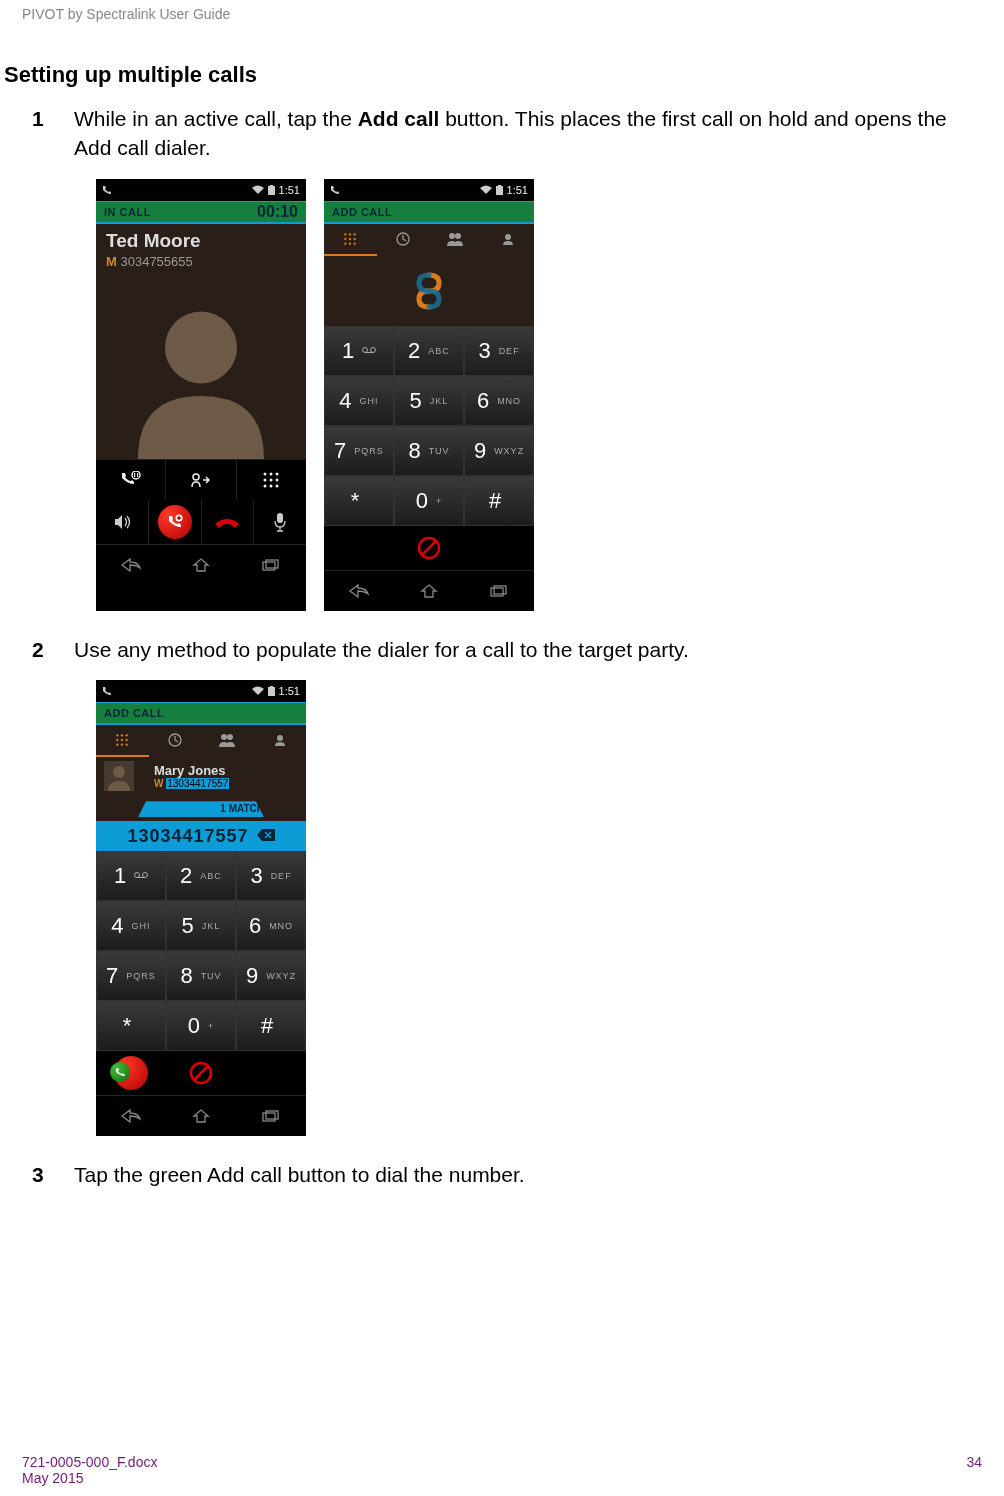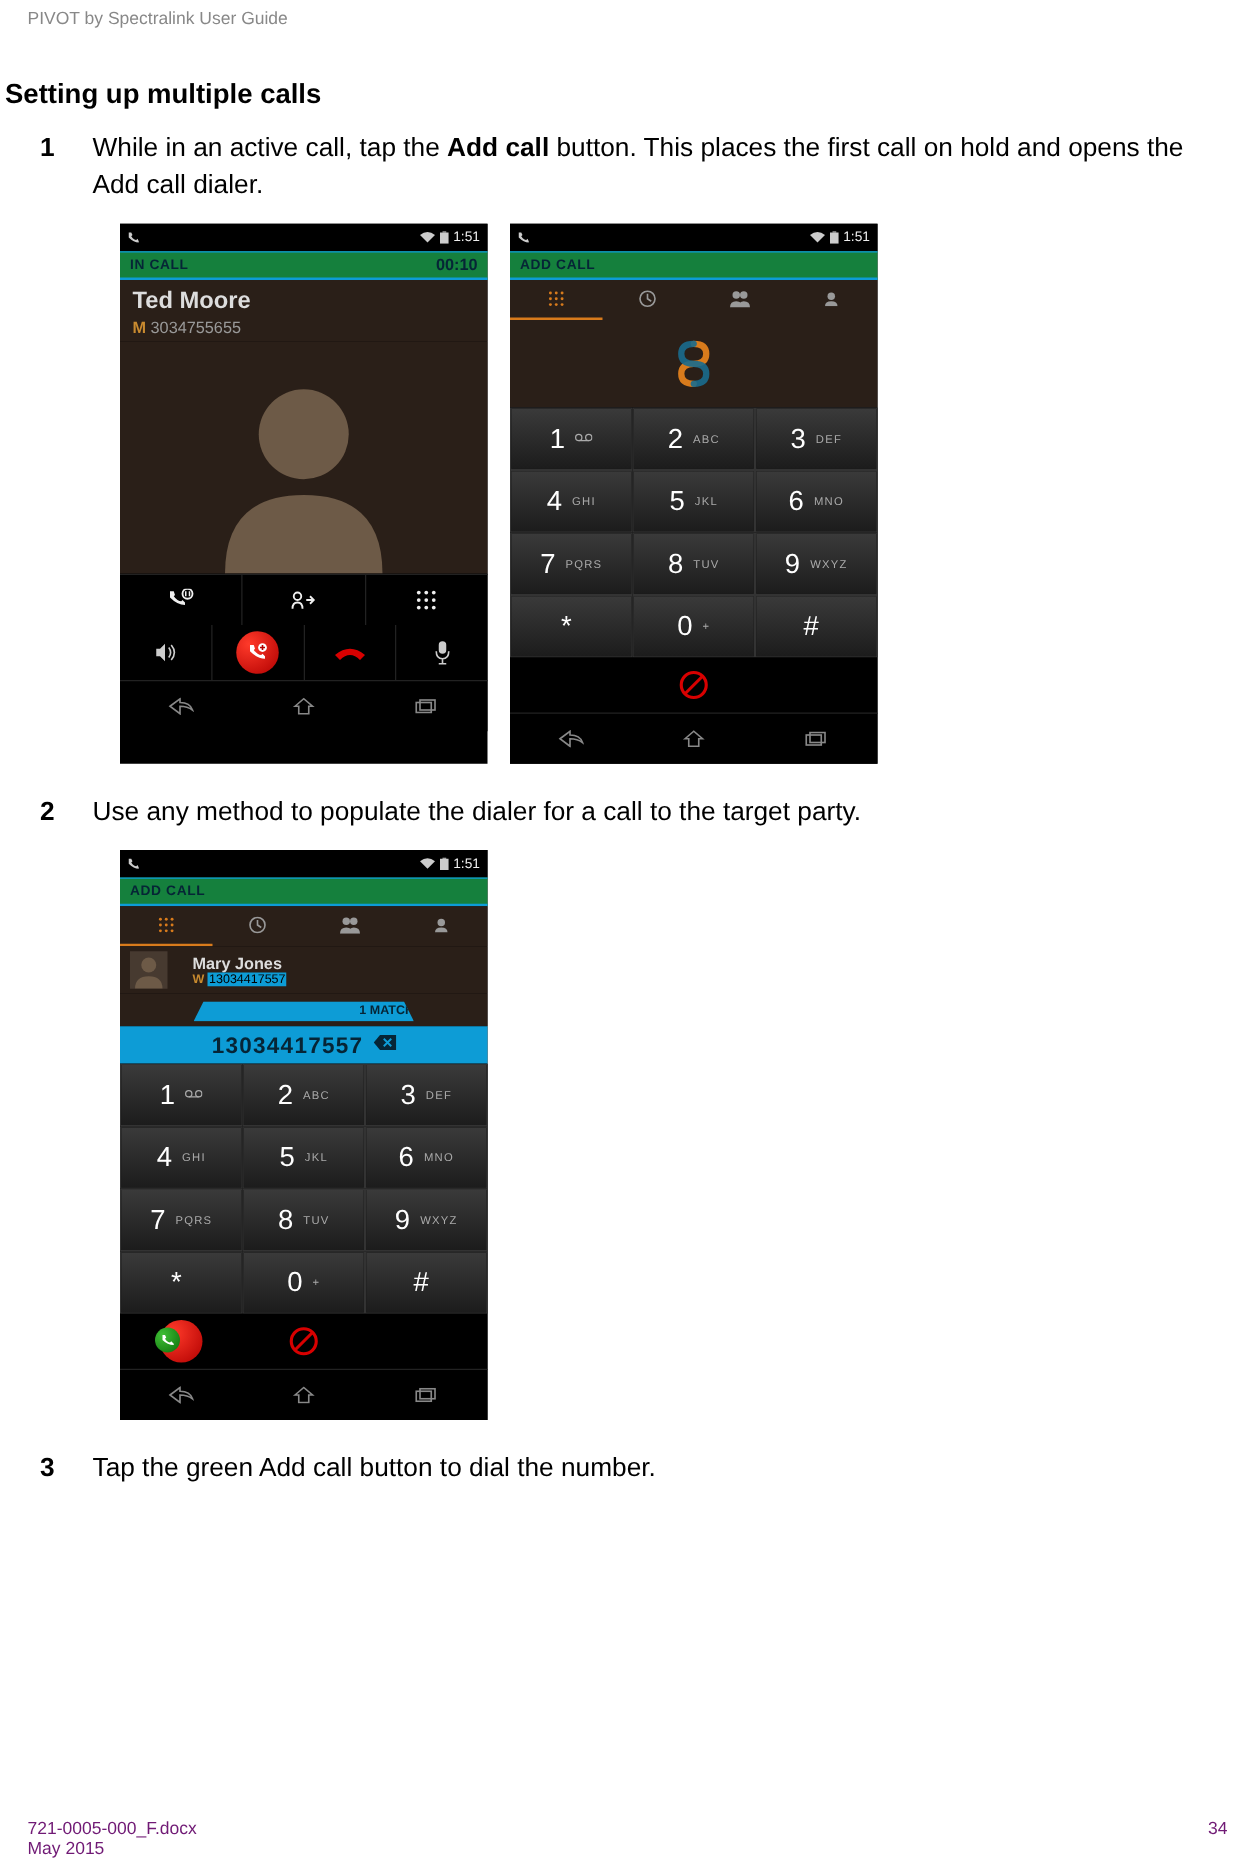--- a/index.html
+++ b/index.html
@@ -53,21 +53,21 @@
   .bold { font-weight: bold; }
   .screens-row {
     margin-left: 92px;
     margin-top: 16px;
     margin-bottom: 24px;
     display: flex;
     gap: 18px;
   }
   
   .phone {
-    width: 294px;
+    width: 210px;
     background: #000;
     display: flex;
     flex-direction: column;
     font-family: "Helvetica Neue", Arial, sans-serif;
   }
   .statusbar {
     height: 22px;
     background: #000;
     display: flex;
     align-items: center;
@@ -89,21 +89,21 @@
     border-bottom: 2px solid #0d9cd6;
   }
   .bluebar-left {
     color: #062536;
     font-size: 11px;
     font-weight: bold;
     letter-spacing: 0.5px;
   }
   .bluebar-right {
     color: #062536;
-    font-size: 13px;
+    font-size: 16px;
     font-weight: bold;
     text-align: right;
   }
   .caller-row {
     background: #2a1f18;
     padding: 6px 10px 4px 10px;
   }
   .caller-name {
     color: #ddd;
     font-size: 19px;

